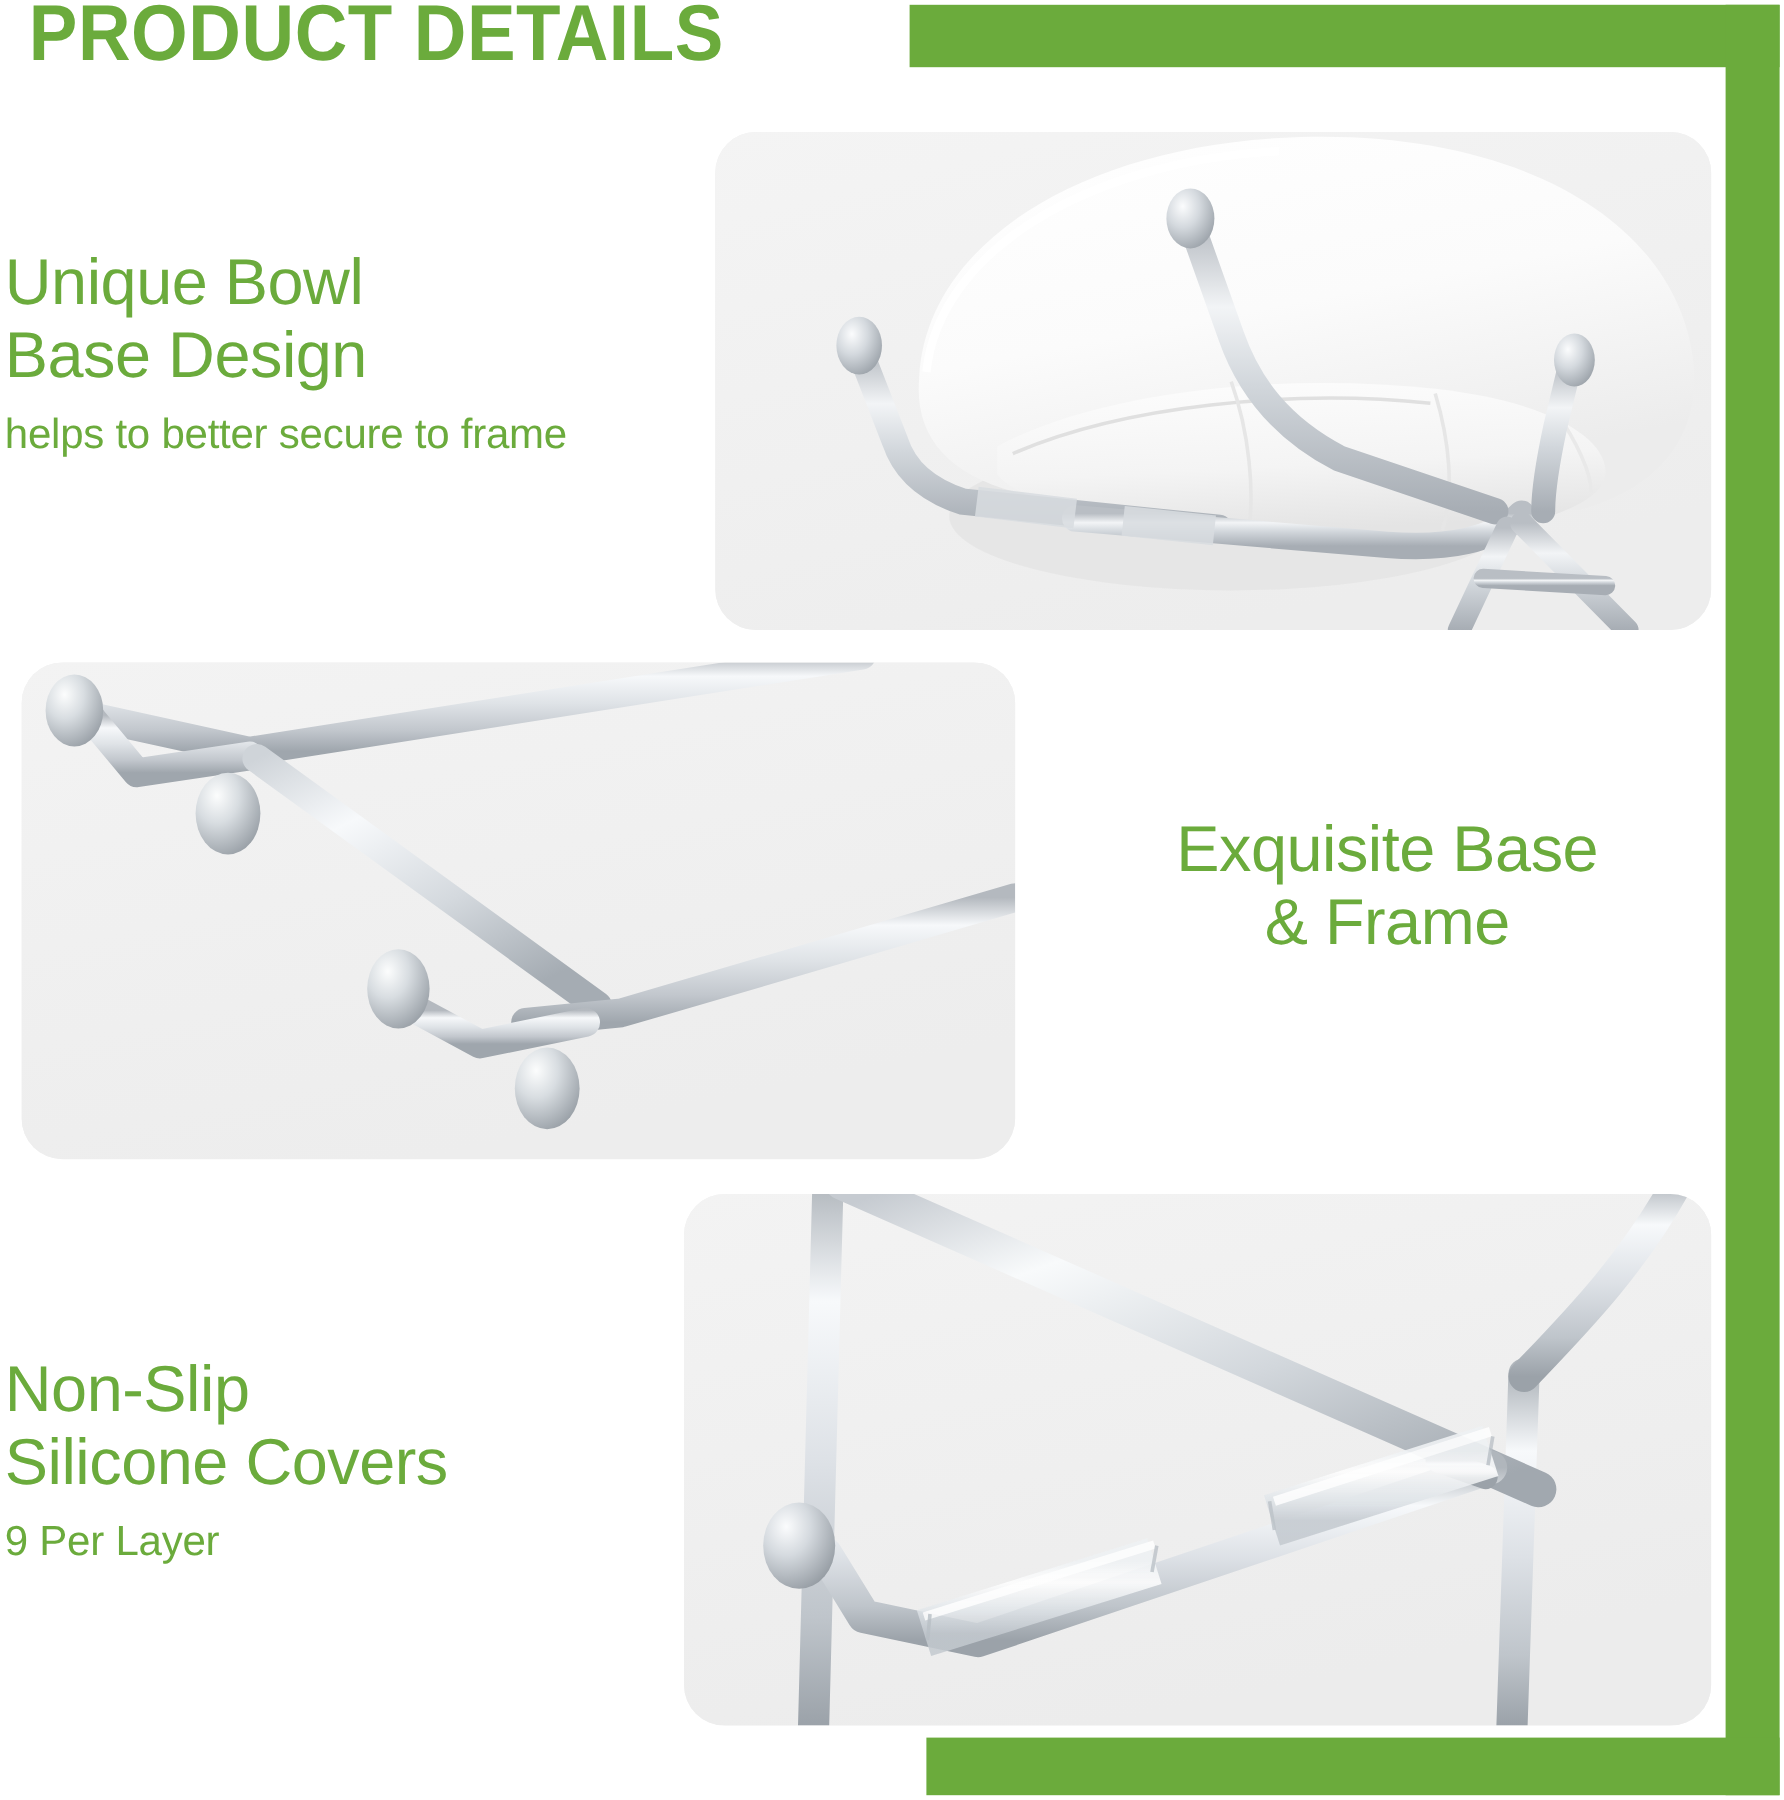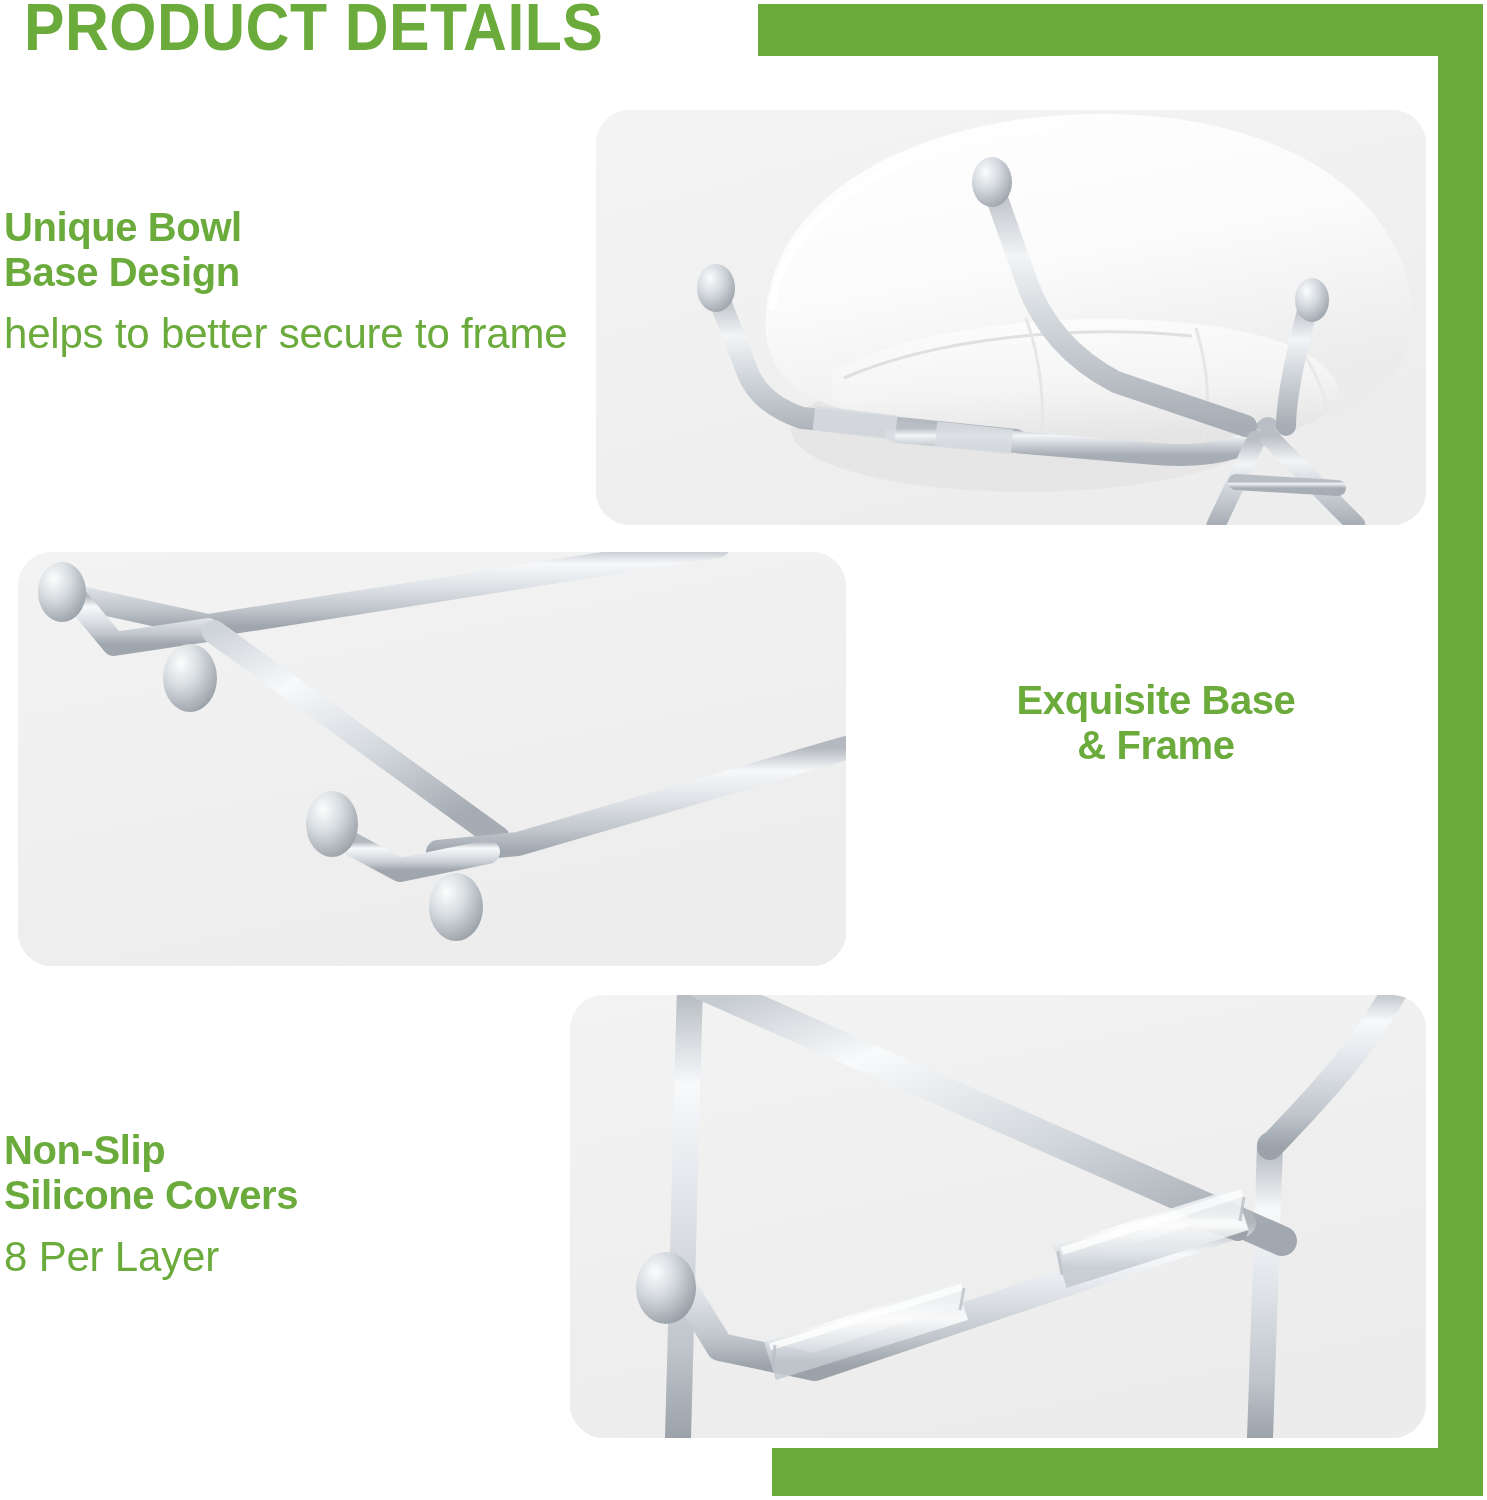--- a/index.html
+++ b/index.html
@@ -38,30 +38,30 @@
     transform: scaleX(0.92);
     transform-origin: left top;
     white-space: nowrap;
     line-height: 1.0;
   }
 
   
   .feature-text { position: absolute; }
   .feature-title {
     color: #6BAB3C;
-    font-size: 40px;
-    font-weight: bold;
+    font-size: 54px;
+    font-weight: normal;
     line-height: 1.13;
     letter-spacing: -0.4px;
     white-space: pre-line;
     margin: 0;
   }
   .feature-sub {
     color: #6BAB3C;
-    font-size: 42px;
+    font-size: 35px;
     font-weight: normal;
     line-height: 1.2;
     letter-spacing: -0.2px;
     margin: 14px 0 0 0;
     white-space: nowrap;
   }
 
   #feature-1-text { left: 4px;   top: 205px; width: 600px; }
   #feature-2-text { left: 896px; top: 678px; width: 520px; text-align: center; }
   #feature-3-text { left: 4px;   top: 1128px; width: 600px; }
@@ -208,21 +208,21 @@
     <ellipse cx="44" cy="40" rx="24" ry="30" fill="url(#p2ball)"></ellipse>
     <ellipse cx="172" cy="126" rx="27" ry="34" fill="url(#p2ball)"></ellipse>
     <ellipse cx="314" cy="272" rx="26" ry="33" fill="url(#p2ball)"></ellipse>
     <ellipse cx="438" cy="355" rx="27" ry="34" fill="url(#p2ball)"></ellipse>
   </svg>
 </div>
 
 <div class="feature-text" id="feature-3-text">
   <p class="feature-title">Non-Slip
 Silicone Covers</p>
-  <p class="feature-sub">8 Per Layer</p>
+  <p class="feature-sub">9 Per Layer</p>
 </div>
 
 <div class="photo-panel" id="photo-3">
   <svg viewBox="0 0 856 443" preserveAspectRatio="xMidYMid slice">
     <defs>
       <linearGradient id="p3tube" x1="0" y1="0" x2="0" y2="1">
         <stop offset="0%" stop-color="#b0b6bc"></stop>
         <stop offset="22%" stop-color="#f7f9fb"></stop>
         <stop offset="52%" stop-color="#dde1e6"></stop>
         <stop offset="80%" stop-color="#bfc5cb"></stop>

